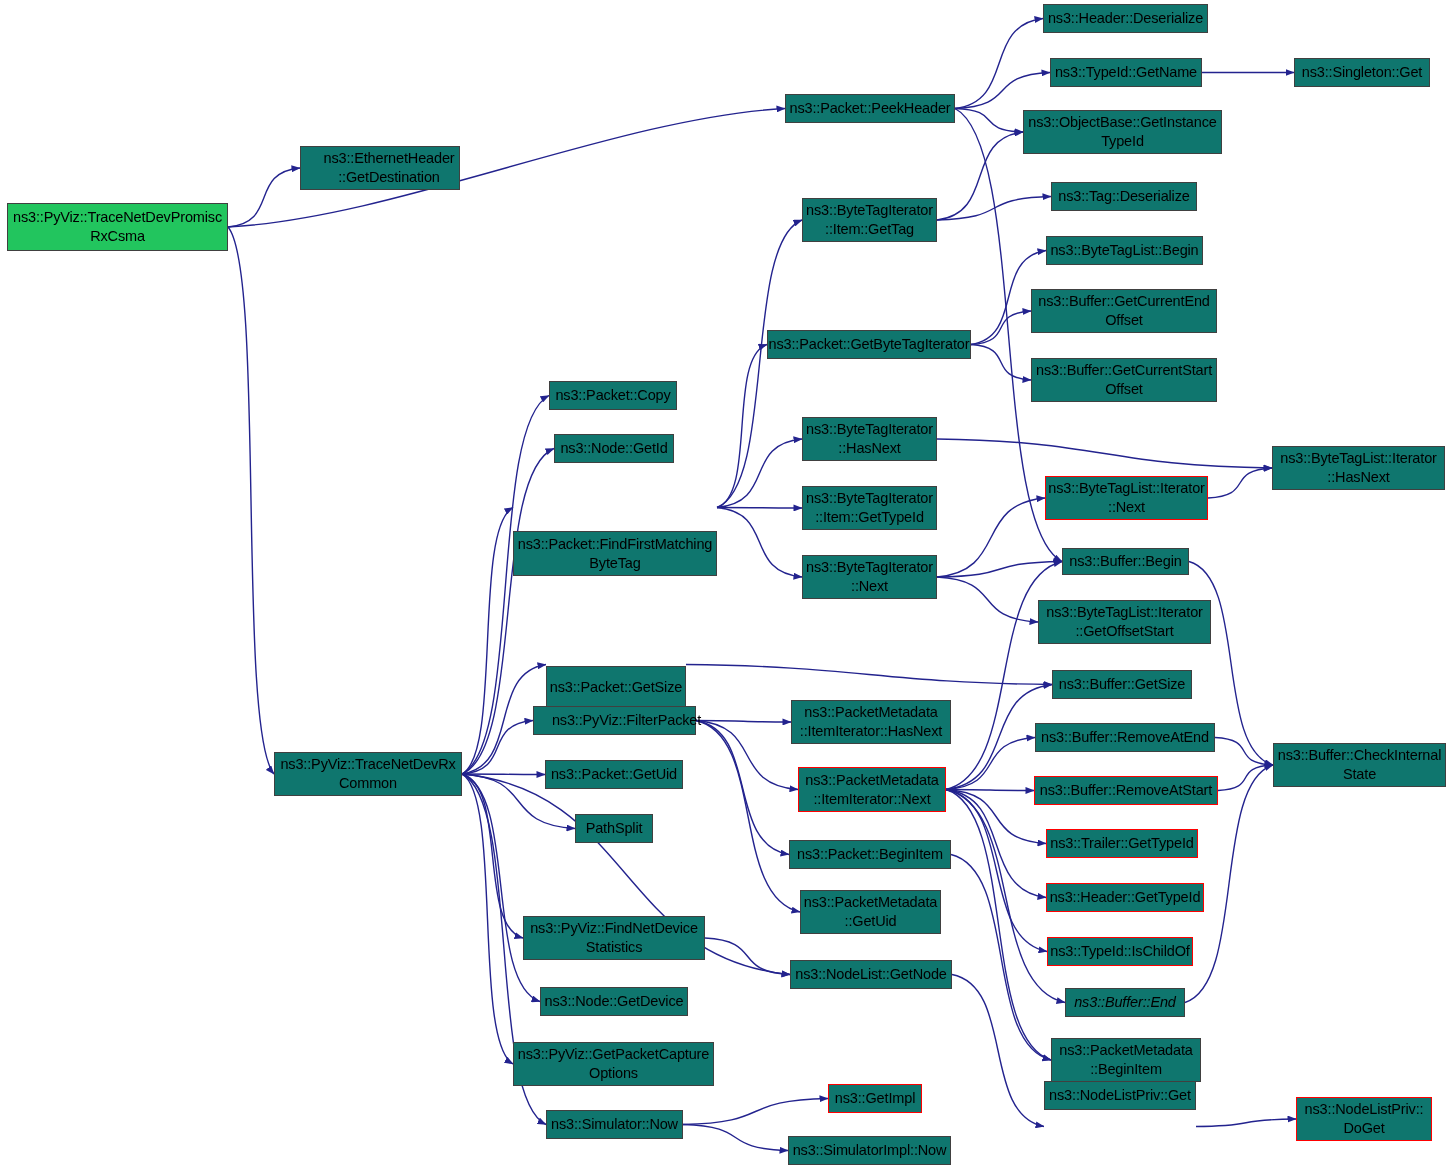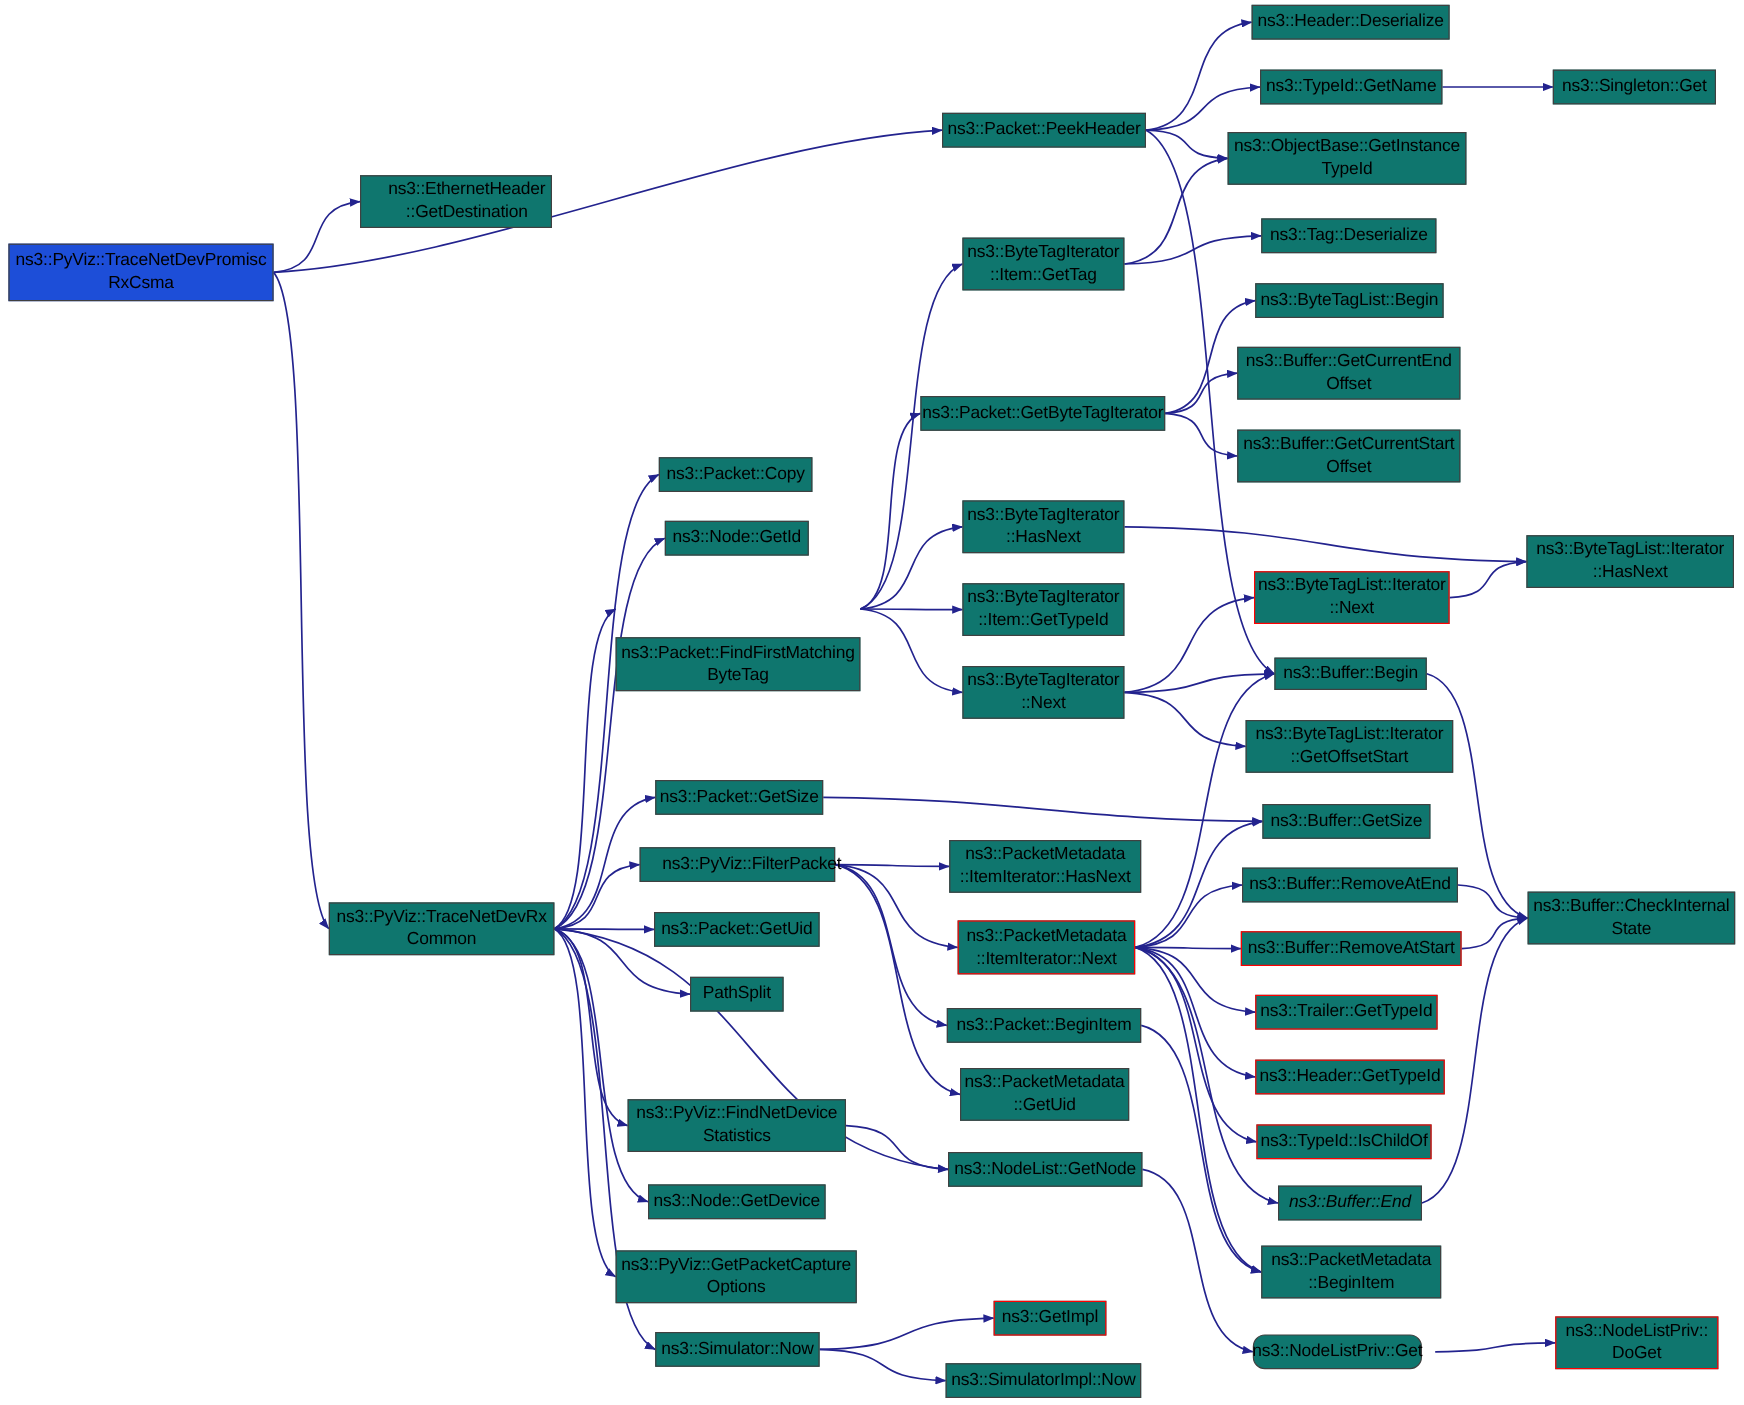--- a/index.html
+++ b/index.html
@@ -36,21 +36,21 @@
     font-size: 14.5px;
     line-height: 19px;
     letter-spacing: -0.15px;
     white-space: pre-line;
     z-index: 3;
   }
   .node.red {
     border: 1px solid #ff0000;
   }
   .node.root {
-    background: #1d4ed8;
+    background: #22c55e;
     border: 1px solid #404040;
   }
   .node-label {
     display: block;
     padding: 0 3px;
   }
 </style>
 </head>
 <body>
 
@@ -153,21 +153,21 @@
 ::Item::GetTypeId</span></div>
       <div class="node" style="left: 802px; top: 555px; width: 135px; height: 44px;"><span class="node-label">ns3::ByteTagIterator
 ::Next</span></div>
       <div class="node" style="left: 1272px; top: 446px; width: 173px; height: 44px;"><span class="node-label">ns3::ByteTagList::Iterator
 ::HasNext</span></div>
       <div class="node red" style="left: 1045px; top: 476px; width: 163px; height: 44px;"><span class="node-label">ns3::ByteTagList::Iterator
 ::Next</span></div>
       <div class="node" style="left: 1062px; top: 548px; width: 127px; height: 27px;"><span class="node-label">ns3::Buffer::Begin</span></div>
       <div class="node" style="left: 1038px; top: 600px; width: 173px; height: 44px;"><span class="node-label">ns3::ByteTagList::Iterator
 ::GetOffsetStart</span></div>
-      <div class="node" style="left: 546px; top: 650px; width: 140px; height: 29px;"><span class="node-label">ns3::Packet::GetSize</span></div>
+      <div class="node" style="left: 546px; top: 666px; width: 140px; height: 42px;"><span class="node-label">ns3::Packet::GetSize</span></div>
       <div class="node" style="left: 1052px; top: 670px; width: 140px; height: 29px; text-align: right;"><span class="node-label">ns3::Buffer::GetSize</span></div>
       <div class="node" style="left: 791px; top: 700px; width: 160px; height: 44px;"><span class="node-label">ns3::PacketMetadata
 ::ItemIterator::HasNext</span></div>
       <div class="node" style="left: 533px; top: 706px; width: 163px; height: 29px; padding-left: 24px;"><span class="node-label">ns3::PyViz::FilterPacket</span></div>
       <div class="node" style="left: 1035px; top: 723px; width: 180px; height: 29px;"><span class="node-label">ns3::Buffer::RemoveAtEnd</span></div>
       <div class="node red" style="left: 798px; top: 767px; width: 148px; height: 45px;"><span class="node-label">ns3::PacketMetadata
 ::ItemIterator::Next</span></div>
       <div class="node red" style="left: 1034px; top: 776px; width: 184px; height: 29px;"><span class="node-label">ns3::Buffer::RemoveAtStart</span></div>
       <div class="node" style="left: 1273px; top: 743px; width: 173px; height: 44px;"><span class="node-label">ns3::Buffer::CheckInternal
 State</span></div>
@@ -184,19 +184,19 @@
       <div class="node" style="left: 523px; top: 916px; width: 182px; height: 44px;"><span class="node-label">ns3::PyViz::FindNetDevice
 Statistics</span></div>
       <div class="node" style="left: 790px; top: 960px; width: 162px; height: 29px;"><span class="node-label">ns3::NodeList::GetNode</span></div>
       <div class="node" style="left: 1065px; top: 988px; width: 120px; height: 29px; font-style: italic;"><span class="node-label">ns3::Buffer::End</span></div>
       <div class="node" style="left: 540px; top: 987px; width: 148px; height: 29px;"><span class="node-label">ns3::Node::GetDevice</span></div>
       <div class="node" style="left: 1051px; top: 1038px; width: 150px; height: 44px;"><span class="node-label">ns3::PacketMetadata
 ::BeginItem</span></div>
       <div class="node" style="left: 513px; top: 1042px; width: 201px; height: 44px;"><span class="node-label">ns3::PyViz::GetPacketCapture
 Options</span></div>
       <div class="node red" style="left: 828px; top: 1084px; width: 94px; height: 29px;"><span class="node-label">ns3::GetImpl</span></div>
-      <div class="node" style="left: 1044px; top: 1112px; width: 141px; height: 29px; border-radius: 10px;"><span class="node-label">ns3::NodeListPriv::Get</span></div>
+      <div class="node" style="left: 1044px; top: 1081px; width: 152px; height: 29px;"><span class="node-label">ns3::NodeListPriv::Get</span></div>
       <div class="node red" style="left: 1296px; top: 1097px; width: 136px; height: 44px;"><span class="node-label">ns3::NodeListPriv::
 DoGet</span></div>
       <div class="node" style="left: 546px; top: 1110px; width: 137px; height: 29px;"><span class="node-label">ns3::Simulator::Now</span></div>
       <div class="node" style="left: 788px; top: 1136px; width: 163px; height: 29px;"><span class="node-label">ns3::SimulatorImpl::Now</span></div>
     </div>
 </div>
 
 </body></html>

